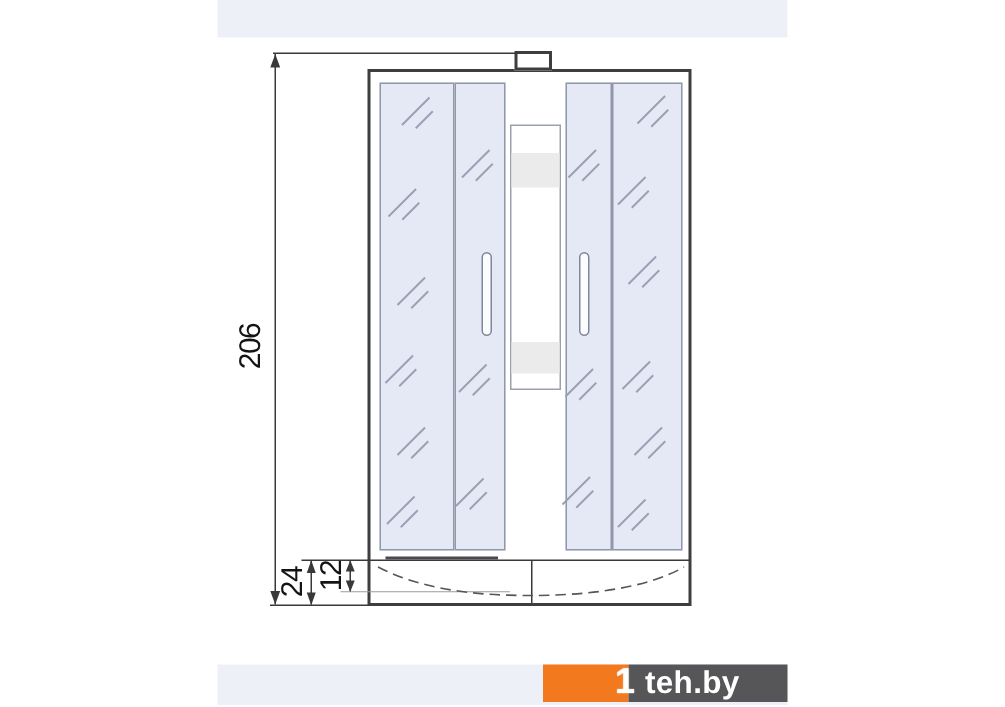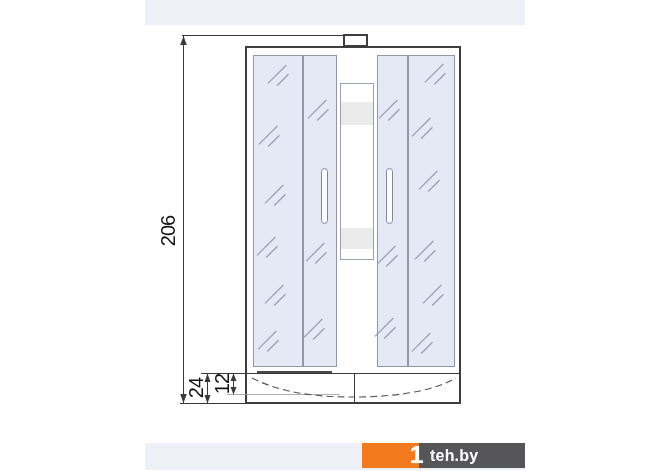--- a/index.html
+++ b/index.html
@@ -47,21 +47,21 @@
     color:#141414;font-size:20px;letter-spacing:-1px;white-space:nowrap;
     transform:translate(-50%,-50%) rotate(-90deg);
   }
   .lab-206{left:168px;top:231px;}
   .lab-24{left:196px;top:388px;}
   .lab-12{left:222px;top:384px;}
 
   .logo{left:362px;top:443px;height:25px;display:flex;}
   .logo-orange{width:57px;height:25px;background:var(--logo-orange);}
   .logo-dark{width:106px;height:25px;background:var(--logo-dark);display:flex;align-items:center;}
-  .logo-text{color:#fff;font-size:16px;font-weight:bold;padding-left:11px;letter-spacing:0.2px;}
+  .logo-text{color:#fff;font-size:21px;font-weight:bold;padding-left:11px;letter-spacing:0.2px;}
   .logo-one{
     position:absolute;left:48px;top:-2px;color:#fff;font-size:24px;font-weight:bold;
     line-height:28px;text-shadow:0 0 1px #fff;
   }
 </style>
 </head>
 <body>
 
 <div class="stage">
 

